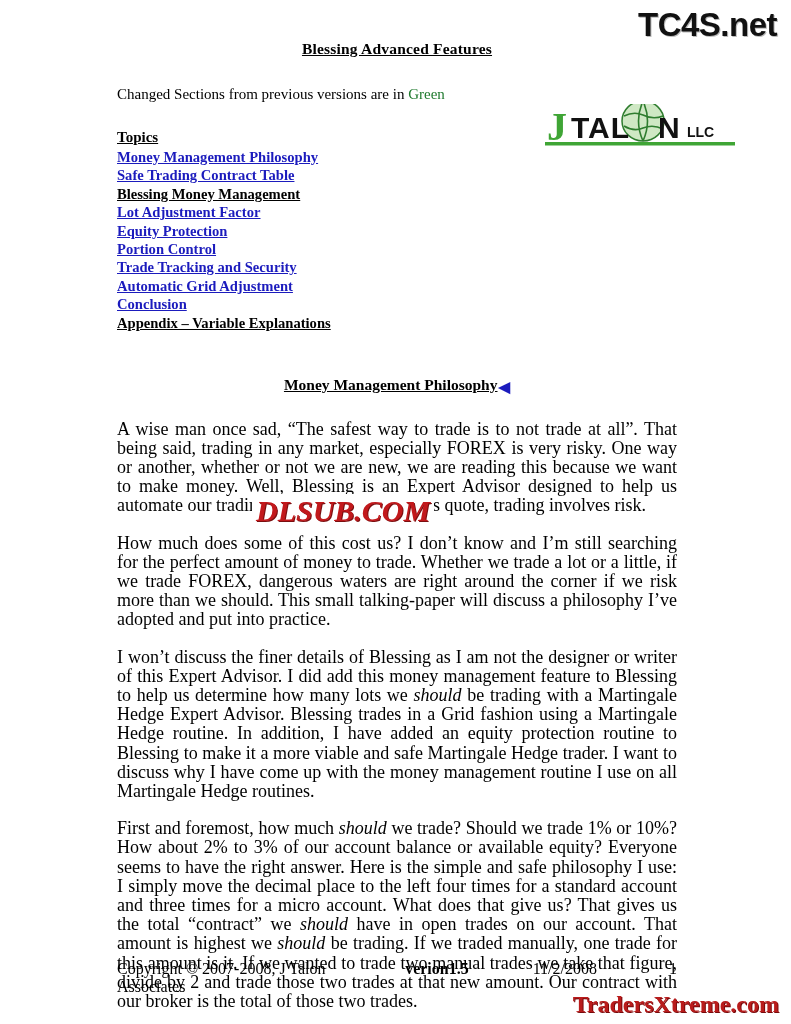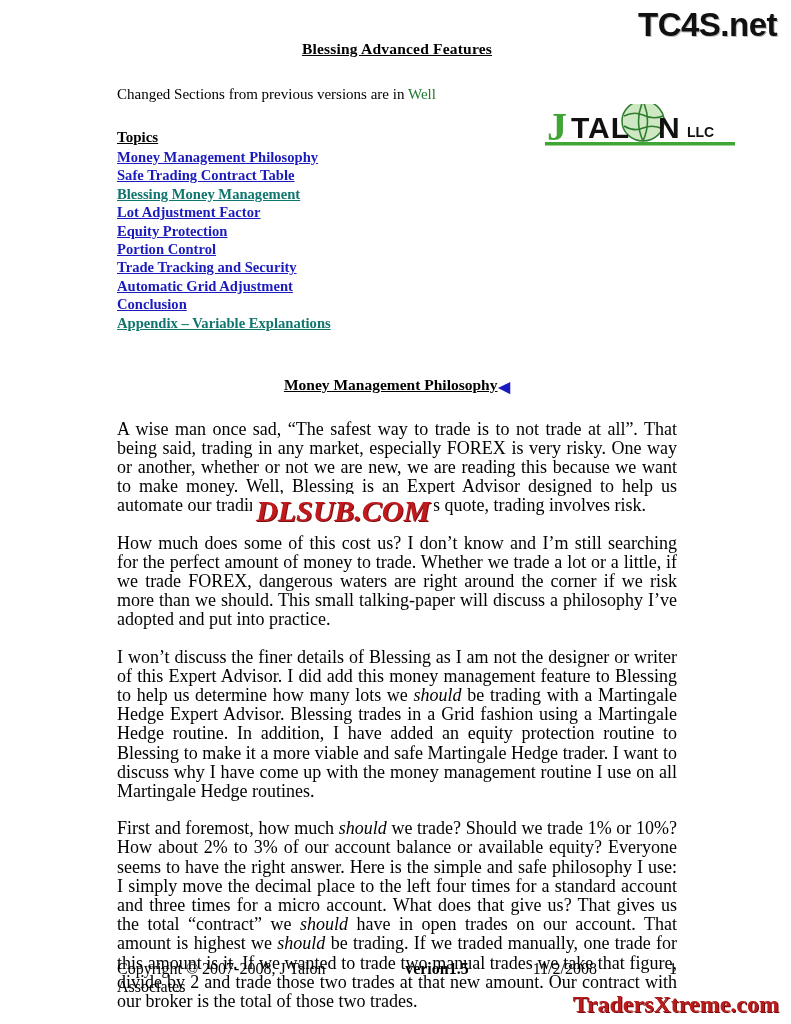--- a/index.html
+++ b/index.html
@@ -103,21 +103,21 @@
     padding: 0;
   }
   ul.toc li {
     font-size: 14.6px;
     font-weight: bold;
     line-height: 18.4px;
     text-decoration: underline;
     cursor: pointer;
   }
   ul.toc li.blue { color: #1b1bbd; }
-  ul.toc li.grn { color: #0f766e; }
+  ul.toc li.grn { color: #000000; }
 
   h2.section {
     font-size: 15.5px;
     font-weight: bold;
     text-align: center;
     text-decoration: underline;
     margin: 44px 0 24px 0;
     position: relative;
   }
   h2.section .back-arrow {
@@ -171,21 +171,21 @@
       <text x="133" y="34" font-family="Liberation Sans, sans-serif" font-size="30" font-weight="bold" fill="#111111">N</text>
       <text x="162" y="33" font-family="Liberation Sans, sans-serif" font-size="14" font-weight="bold" fill="#111111">LLC</text>
       <rect x="20" y="38" width="190" height="3.5" fill="#3fa535"></rect>
     </svg>
   </div>
 
   <div class="doc">
 
     <h1 class="title">Blessing Advanced Features</h1>
 
-    <p class="lead"><span>Changed Sections from previous versions are in </span><span class="green">Well</span></p>
+    <p class="lead"><span>Changed Sections from previous versions are in </span><span class="green">Green</span></p>
 
     <div class="topics-head">Topics</div>
 
     <ul class="toc">
       <li class="blue">Money Management Philosophy</li>
       <li class="blue">Safe Trading Contract Table</li>
       <li class="grn">Blessing Money Management</li>
       <li class="blue">Lot Adjustment Factor</li>
       <li class="blue">Equity Protection</li>
       <li class="blue">Portion Control</li>

